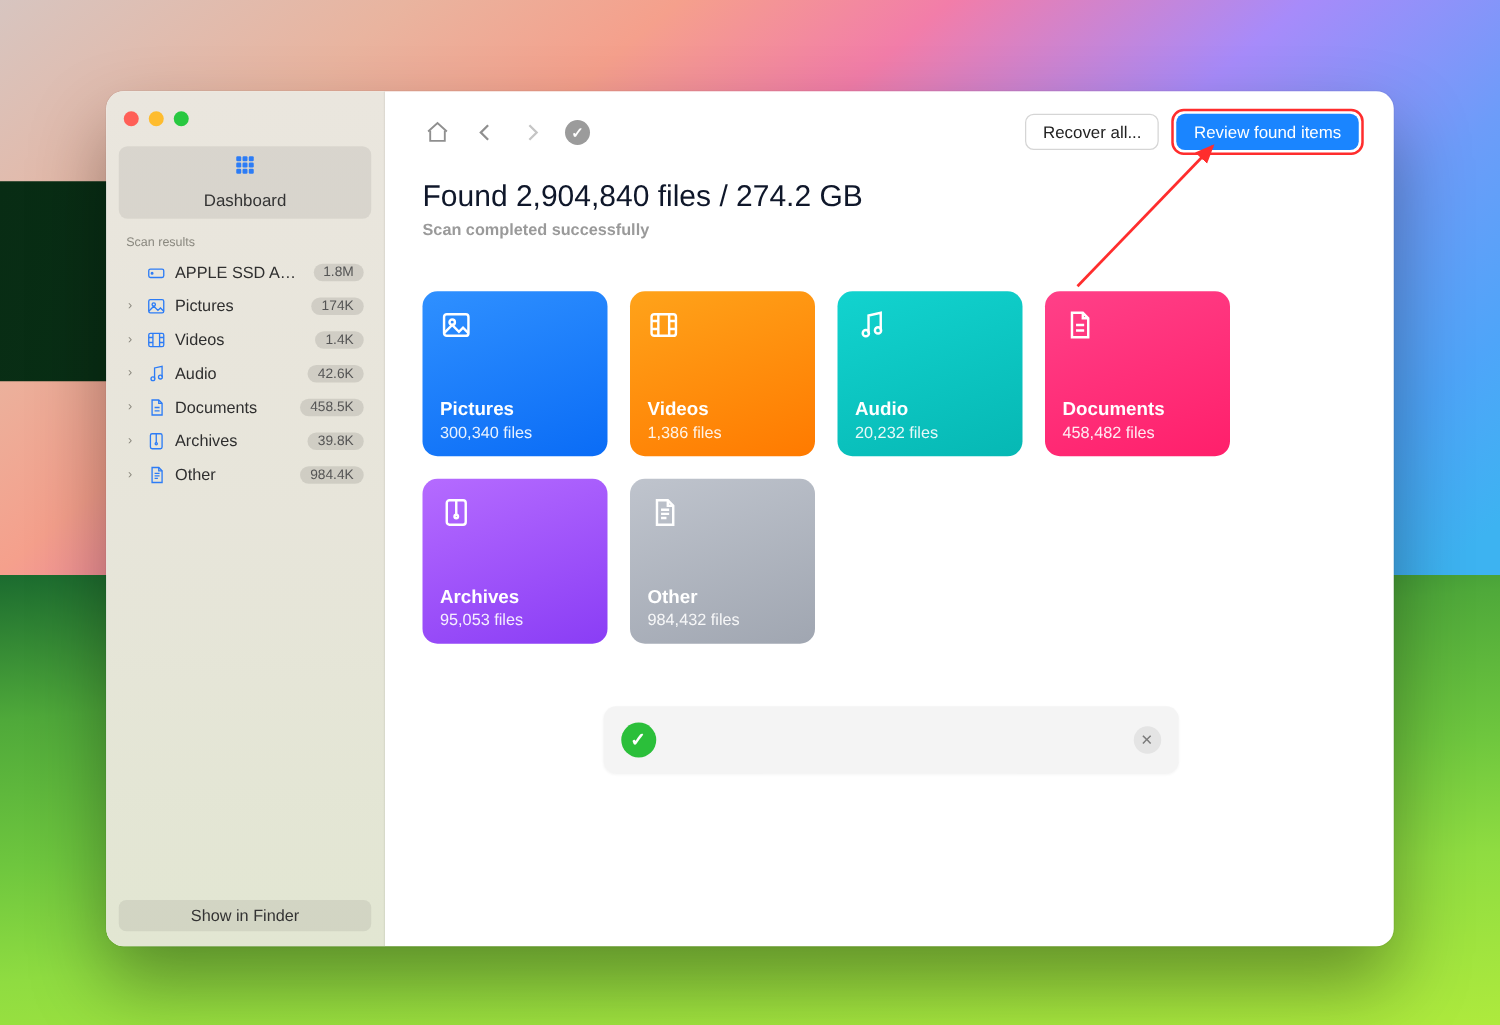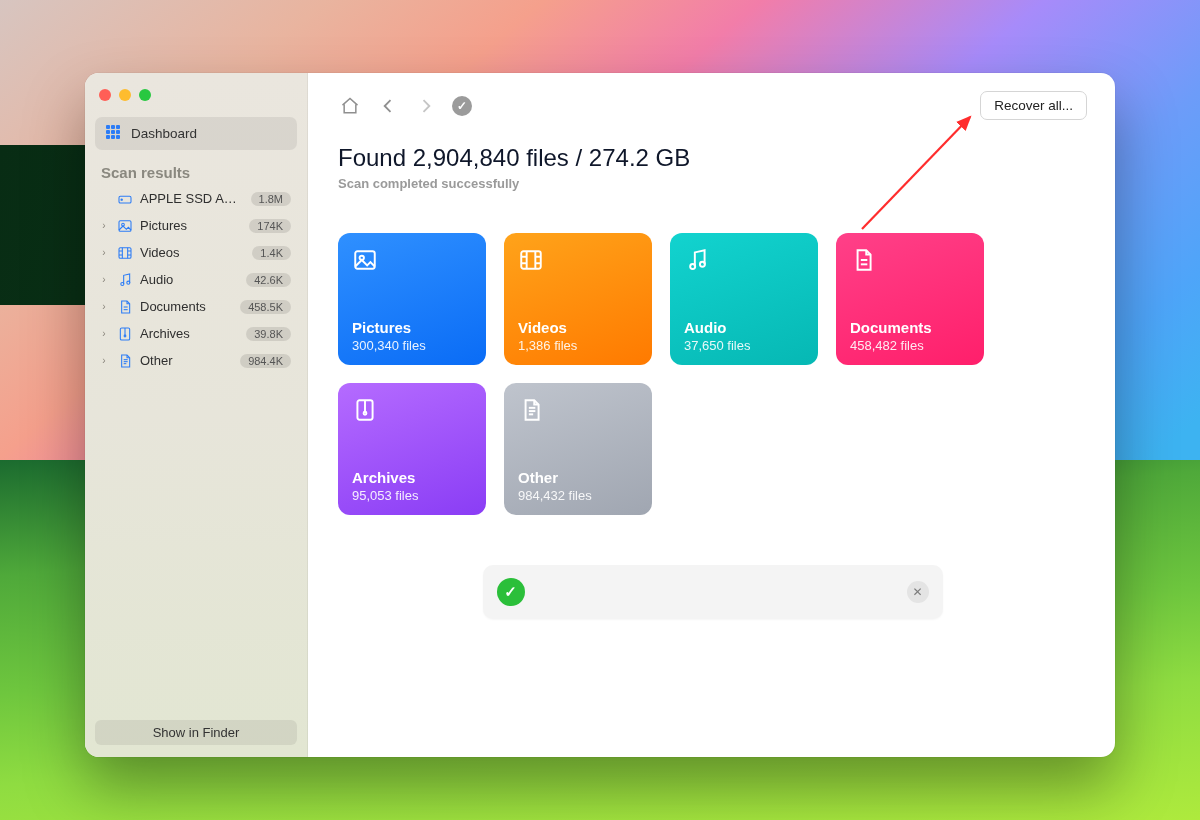--- a/index.html
+++ b/index.html
@@ -45,24 +45,25 @@
 .traffic span { width:12px; height:12px; border-radius:50%; }
 .tl-close{background:#ff5f57;} .tl-min{background:#febc2e;} .tl-max{background:#28c840;}
 
 .dash-btn {
   display:flex; align-items:center; gap:10px;
   background:rgba(0,0,0,0.07);
   border-radius:7px;
   padding:7px 10px;
   font-size:13.5px; font-weight:500; color:#333;
   margin-bottom:14px;
+  flex-direction:column;
 }
 .dash-icon svg{width:16px;height:16px;}
 
-.section-label { font-size:15px; color:#8a887f; font-weight:700; padding:0 6px 4px; }
+.section-label { font-size:10px; color:#8a887f; font-weight:400; padding:0 6px 4px; }
 
 .item-row {
   display:flex; align-items:center; gap:7px;
   padding:5px 6px 5px 4px;
   border-radius:6px;
   color:#2f2f2f;
   font-size:13px;
 }
 .item-row .chev { width:10px; text-align:center; color:#8a877d; font-size:10px;}
 .item-row.no-chev .chev{opacity:0;}
@@ -304,20 +305,24 @@
           </svg>
       </span>
       <span class="t-ico light">
         <svg viewBox="0 0 24 24" stroke="currentColor" fill="none" stroke-width="2.2">
             <path d="M9 5l7 7-7 7"></path>
           </svg>
       </span>
       <span class="check-ico">✓</span>
       <div class="toolbar-spacer"></div>
       <button class="btn-outline">Recover all...</button>
+      <button class="btn-primary">
+        <span>Review found items</span>
+        <span class="highlight-ring"></span>
+      </button>
     </div>
 
     <h1 class="title">Found 2,904,840 files / 274.2 GB</h1>
     <div class="subtitle">Scan completed successfully</div>
 
     <div class="grid" id="card-grid">
         <div class="card blue">
           <div class="cicon"><svg viewBox="0 0 24 24" stroke="currentColor" fill="none" stroke-width="1.6">
               <rect x="3" y="4" width="18" height="16" rx="2"></rect>
               <circle cx="9" cy="10" r="2"></circle>
@@ -344,21 +349,21 @@
           </div>
         </div>
         <div class="card teal">
           <div class="cicon"><svg viewBox="0 0 24 24" stroke="currentColor" fill="none" stroke-width="1.6">
               <path d="M10 18V5l9-2v13"></path>
               <circle cx="8" cy="18" r="2.3"></circle>
               <circle cx="17" cy="16" r="2.3"></circle>
             </svg></div>
           <div>
             <div class="ctitle">Audio</div>
-            <div class="csub">37,650 files</div>
+            <div class="csub">20,232 files</div>
           </div>
         </div>
         <div class="card pink">
           <div class="cicon"><svg viewBox="0 0 24 24" stroke="currentColor" fill="none" stroke-width="1.6">
               <path d="M7 3h8l4 4v14H7z"></path>
               <path d="M15 3v4h4"></path>
               <line x1="10" y1="12" x2="16" y2="12"></line>
               <line x1="10" y1="16" x2="16" y2="16"></line>
             </svg></div>
           <div>

